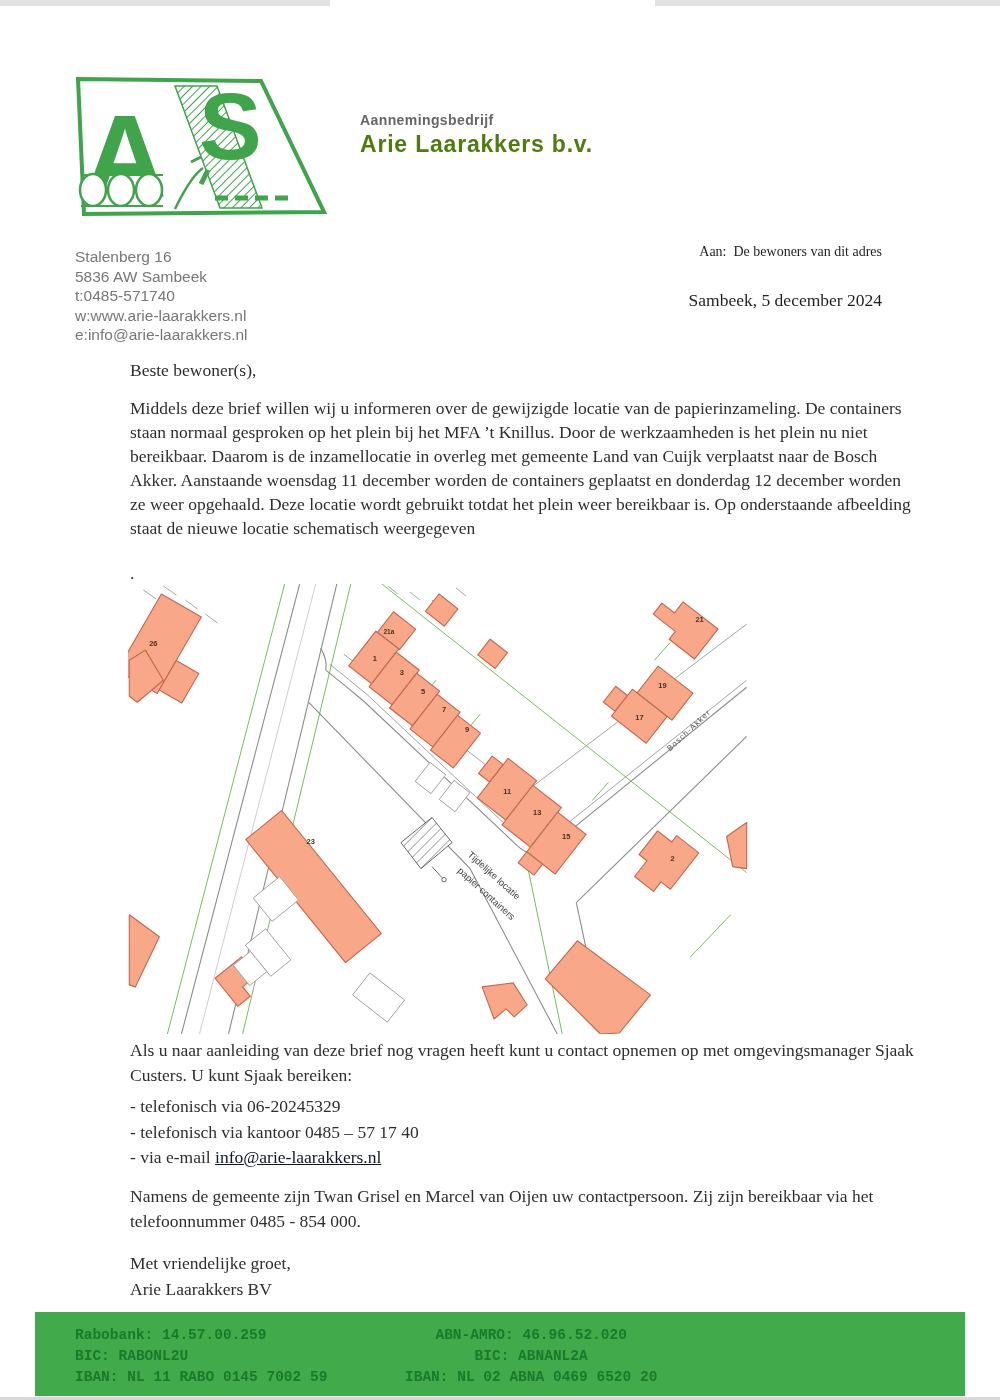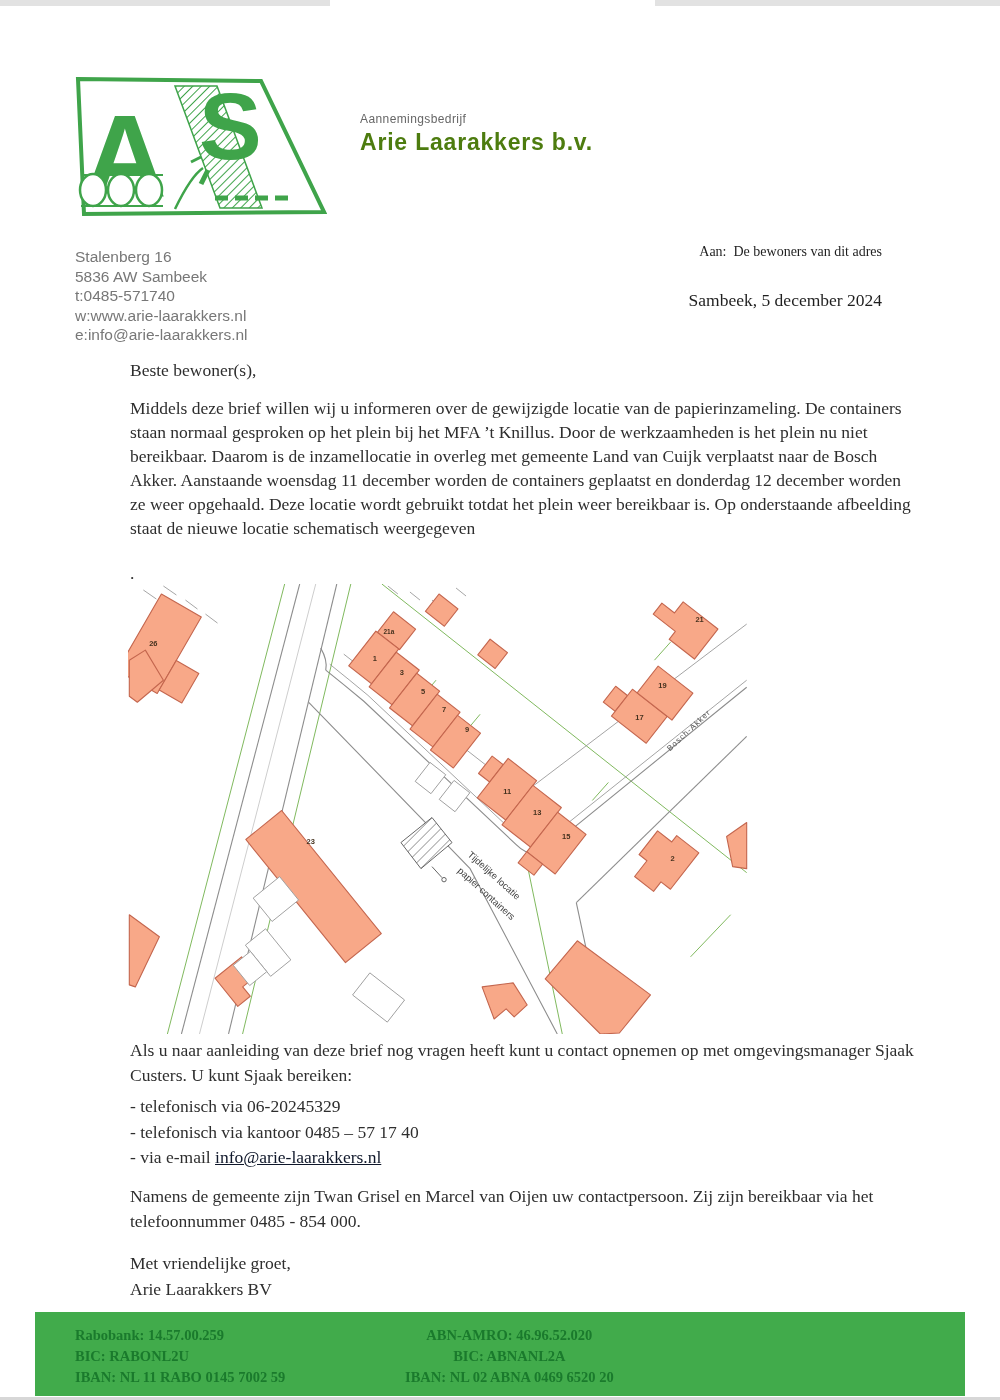--- a/index.html
+++ b/index.html
@@ -9,21 +9,21 @@
   }
   .abs{position:absolute;}
   
   .scan-top-left{left:0;top:0;width:330px;height:6px;background:#e2e2e2;}
   .scan-top-right{right:0;top:0;width:345px;height:6px;background:#e2e2e2;}
   .scan-bottom{left:0;bottom:0;width:1000px;height:3px;background:#d7d7d7;}
 
   
   .logo{left:75px;top:76px;width:252px;height:150px;}
   .company{left:360px;top:112px;font-family:"Liberation Sans",sans-serif;color:#666;}
-  .company .l1{font-size:12px;font-weight:normal;letter-spacing:.4px;}
+  .company .l1{font-size:14px;font-weight:bold;letter-spacing:.4px;}
   .company .l2{font-size:23px;font-weight:bold;letter-spacing:.8px;margin-top:3px;color:#4d7c0f;}
   .address{left:75px;top:247px;font-family:"Liberation Sans",sans-serif;
     font-size:15.5px;line-height:19.5px;color:#777;}
   .recipient{right:118px;top:244px;font-size:14px;color:#1f1f1f;}
   .dateline{right:118px;top:290px;font-size:17.5px;color:#1f1f1f;text-align:right;}
 
   
   .salutation{left:130px;top:360px;font-size:17.5px;}
   .para1{left:130px;top:396px;width:784px;font-size:17.5px;line-height:24px;}
   .stray-period{left:130px;top:563px;font-size:17.5px;}
@@ -31,21 +31,21 @@
   .map-wrap{left:128px;top:584px;width:620px;height:450px;}
 
   .lower{left:130px;top:1038px;width:784px;font-size:17.5px;line-height:25.2px;}
   .bullets{margin-top:6px;}
   .lower .gap1{height:14px;}
   .lower .gap2{height:17px;}
   a.email-link{text-decoration:underline;}
 
   
   .footer-bar{left:35px;top:1312px;width:930px;height:84px;background:#41ab4b;}
-  .footer-col{position:absolute;top:13px;font-family:Liberation Serif, serif;
+  .footer-col{position:absolute;top:13px;font-family:Liberation Mono, monospace;
     font-size:14.5px;line-height:21px;font-weight:bold;color:#17762a;opacity:.92;}
   .fc1{left:40px;} .fc2{left:370px;text-align:center;} .fc3{left:705px;}
 
   svg text{font-family:"Liberation Sans",sans-serif;}
 </style>
 </head>
 <body>
 
 <div class="abs scan-top-left"></div>
 <div class="abs scan-top-right"></div>

